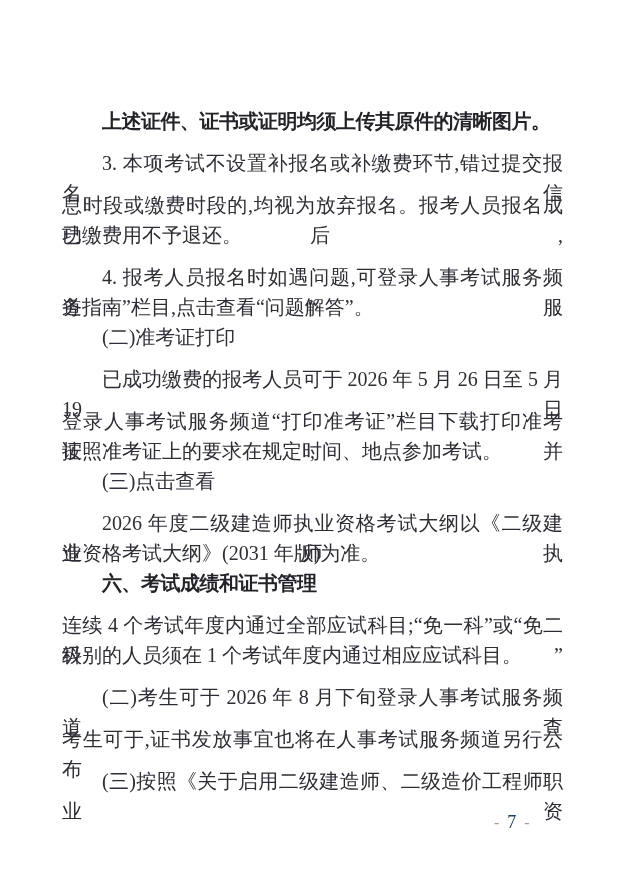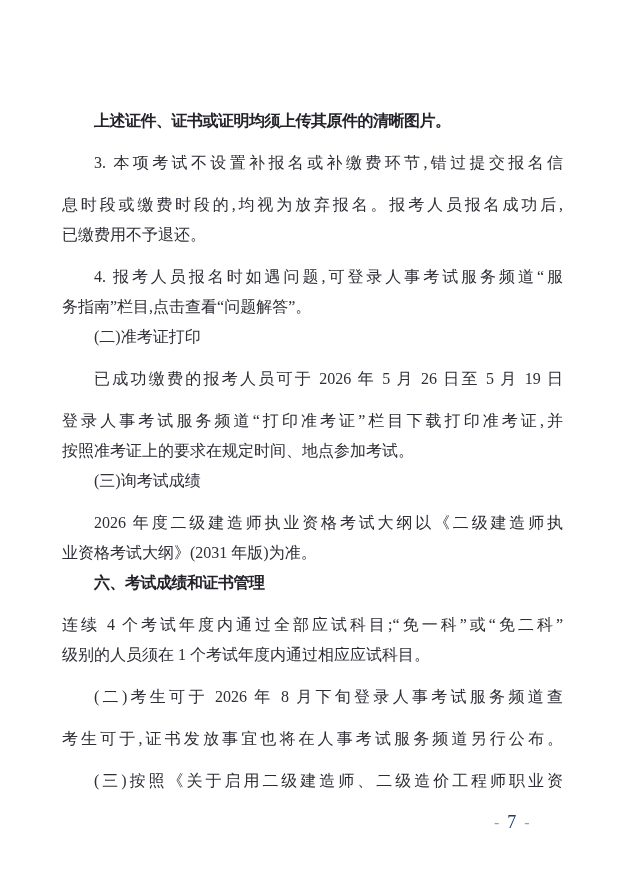--- a/index.html
+++ b/index.html
@@ -16,21 +16,21 @@
     font-family: "Liberation Serif", "DejaVu Serif", serif;
   }
   .doc-body {
     position: absolute;
     left: 62px;
     top: 106px;
     width: 501px;
   }
   .line {
     font-family: "Liberation Serif", "DejaVu Serif", serif;
-    font-size: 16px;
+    font-size: 20px;
     line-height: 30px;
     height: 30px;
     color: #2d2d35;
     white-space: pre-wrap;
     text-align: left;
   }
   .line.bold {
     font-family: "Liberation Sans", "DejaVu Sans", sans-serif;
     font-weight: 700;
     color: #222228;
@@ -74,21 +74,21 @@
       <div class="line bold indent">上述证件、证书或证明均须上传其原件的清晰图片。</div>
       <div class="line body indent justify">3. 本项考试不设置补报名或补缴费环节,错过提交报名信</div>
       <div class="line body justify">息时段或缴费时段的,均视为放弃报名。报考人员报名成功后,</div>
       <div class="line body">已缴费用不予退还。</div>
       <div class="line body indent justify">4. 报考人员报名时如遇问题,可登录人事考试服务频道“服</div>
       <div class="line body">务指南”栏目,点击查看“问题解答”。</div>
       <div class="line kaiti indent">(二)准考证打印</div>
       <div class="line body indent justify">已成功缴费的报考人员可于 2026 年 5 月 26 日至 5 月 19 日</div>
       <div class="line body justify">登录人事考试服务频道“打印准考证”栏目下载打印准考证,并</div>
       <div class="line body">按照准考证上的要求在规定时间、地点参加考试。</div>
-      <div class="line kaiti indent">(三)询考试成绩</div>
+      <div class="line kaiti indent">(三)点击查看</div>
       <div class="line body indent justify">2026 年度二级建造师执业资格考试大纲以《二级建造师执</div>
       <div class="line body">业资格考试大纲》(2031 年版)为准。</div>
       <div class="line bold indent">六、考试成绩和证书管理</div>
       <div class="line body justify">连续 4 个考试年度内通过全部应试科目;“免一科”或“免二科”</div>
       <div class="line body">级别的人员须在 1 个考试年度内通过相应应试科目。</div>
       <div class="line body indent justify">(二)考生可于 2026 年 8 月下旬登录人事考试服务频道查</div>
       <div class="line body justify">考生可于,证书发放事宜也将在人事考试服务频道另行公布。</div>
       <div class="line body indent justify">(三)按照《关于启用二级建造师、二级造价工程师职业资</div>
     </div>
   <div class="page-footer">

